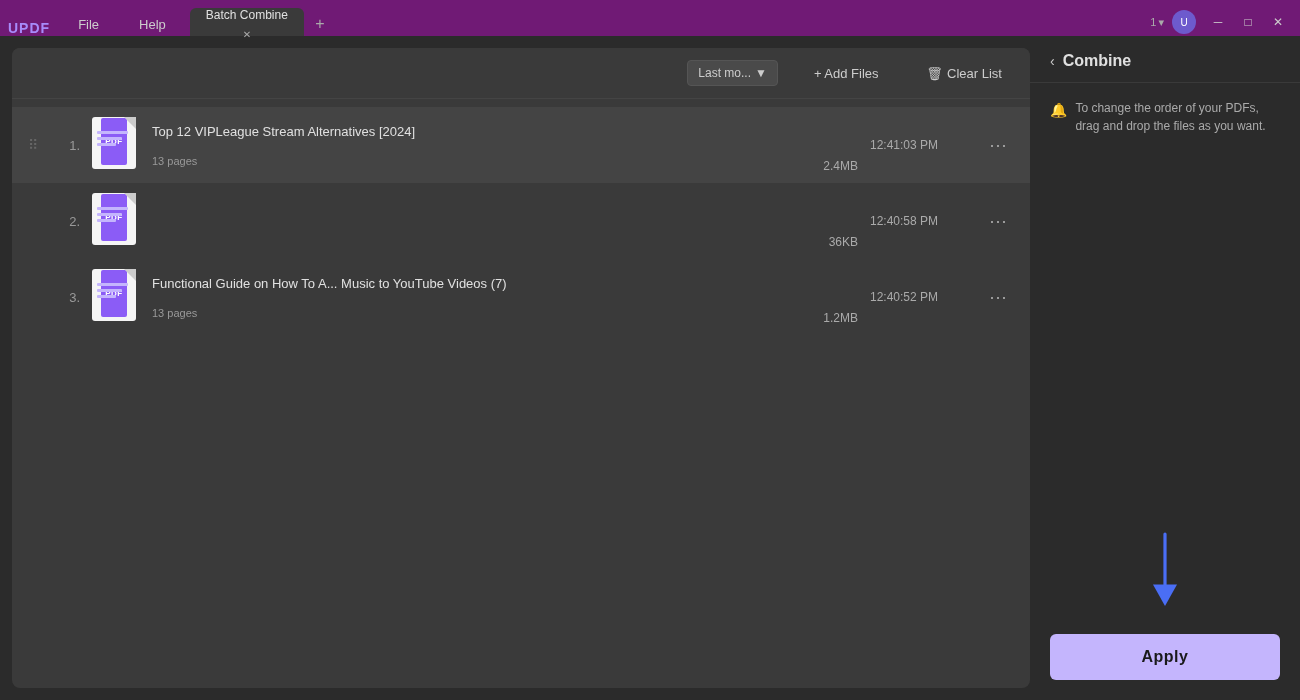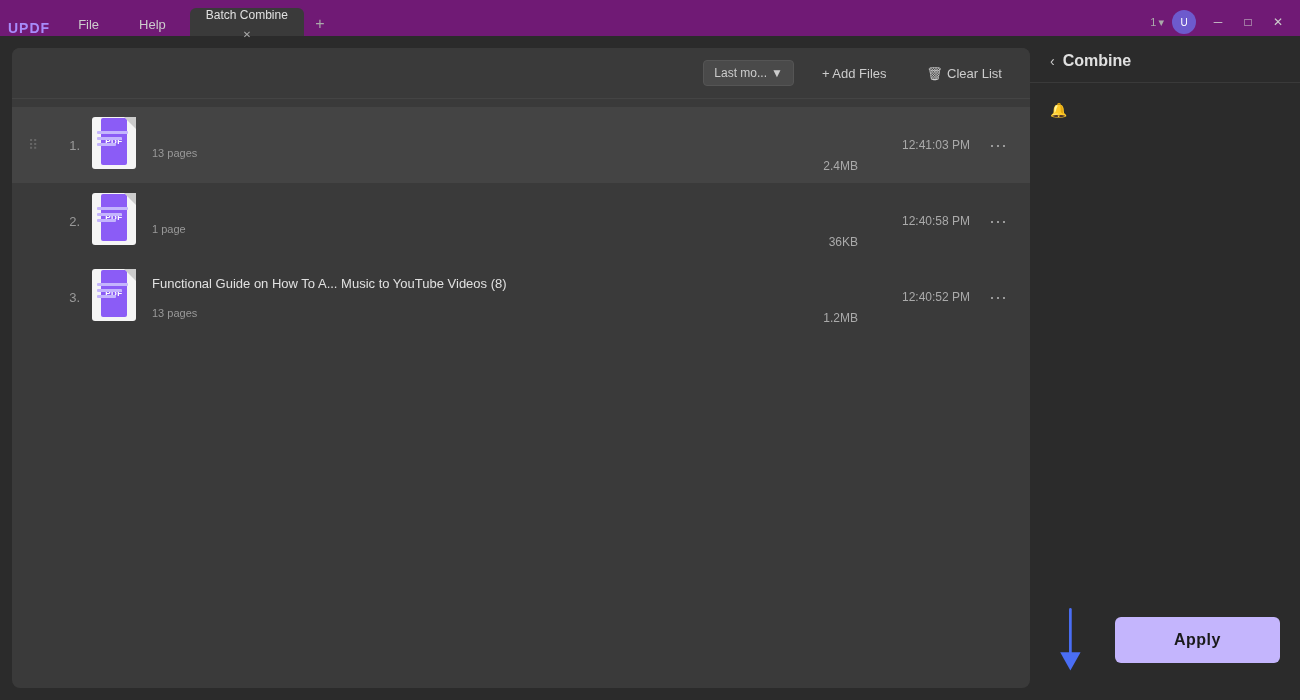--- a/index.html
+++ b/index.html
@@ -137,21 +137,21 @@
       margin-right: 0;
       border-radius: 8px;
       overflow: hidden;
     }
 
     .file-list-toolbar {
       display: flex;
       align-items: center;
       justify-content: flex-end;
       padding: 12px 16px;
-      gap: 16px;
+      gap: 24px;
       background: #3a3a3a;
       border-bottom: 1px solid #444;
     }
 
     .sort-btn {
       display: flex;
       align-items: center;
       gap: 4px;
       padding: 5px 10px;
       background: #4a4a4a;
@@ -286,21 +286,21 @@
       font-size: 12px;
       color: #aaa;
       width: 80px;
       text-align: right;
       margin-top: 41px;
     }
     .file-time {
       font-size: 12px;
       color: #aaa;
       width: 100px;
-      text-align: right;
+      text-align: left;
     }
     .file-more {
       color: #aaa;
       font-size: 18px;
       cursor: pointer;
       padding: 2px 6px;
       border-radius: 4px;
       width: 32px;
       text-align: center;
     }
@@ -346,21 +346,21 @@
     }
     .hint-icon {
       font-size: 14px;
       flex-shrink: 0;
       margin-top: 1px;
     }
 
     .panel-footer {
       padding: 16px 20px 20px;
       display: flex;
-      flex-direction: row;
+      flex-direction: column;
       align-items: center;
       gap: 24px;
     }
 
     .arrow-indicator {
       width: 60px;
       height: 80px;
     }
 
     .apply-btn {
@@ -435,20 +435,21 @@
           <div class="pdf-icon-bg">
             <div class="pdf-lines">
               <div class="pdf-line"></div>
               <div class="pdf-line"></div>
               <div class="pdf-line"></div>
             </div>
             <div class="pdf-label">PDF</div>
           </div>
         </div>
         <div class="file-info">
+          <div class="file-name">Top 12 VIPLeague Stream Alternatives [2024]</div>
           <div class="file-pages">13 pages</div>
         </div>
         <div class="file-size">2.4MB</div>
         <div class="file-time">12:41:03 PM</div>
         <div class="file-more">···</div>
       </div>
 
       <div class="file-row">
         <div class="drag-handle" style="visibility:hidden">⠿</div>
         <div class="row-num">2.</div>
@@ -456,59 +457,59 @@
           <div class="pdf-icon-bg">
             <div class="pdf-lines">
               <div class="pdf-line"></div>
               <div class="pdf-line"></div>
               <div class="pdf-line"></div>
             </div>
             <div class="pdf-label">PDF</div>
           </div>
         </div>
         <div class="file-info">
-          <div class="file-pages">1 page</div>
         </div>
         <div class="file-size">36KB</div>
         <div class="file-time">12:40:58 PM</div>
         <div class="file-more">···</div>
       </div>
 
       <div class="file-row">
         <div class="drag-handle" style="visibility:hidden">⠿</div>
         <div class="row-num">3.</div>
         <div class="pdf-icon">
           <div class="pdf-icon-bg">
             <div class="pdf-lines">
               <div class="pdf-line"></div>
               <div class="pdf-line"></div>
               <div class="pdf-line"></div>
             </div>
             <div class="pdf-label">PDF</div>
           </div>
         </div>
         <div class="file-info">
-          <div class="file-name">Functional Guide on How To A... Music to YouTube Videos (8)</div>
+          <div class="file-name">Functional Guide on How To A... Music to YouTube Videos (7)</div>
           <div class="file-pages">13 pages</div>
         </div>
         <div class="file-size">1.2MB</div>
         <div class="file-time">12:40:52 PM</div>
         <div class="file-more">···</div>
       </div>
     </div>
   </div>
 
   <div class="right-panel">
     <div class="panel-header">
       <div class="panel-back">‹</div>
       <div class="panel-title">Combine</div>
     </div>
     <div class="panel-body">
       <div class="panel-hint">
         <span class="hint-icon">🔔</span>
+        <span>To change the order of your PDFs, drag and drop the files as you want.</span>
       </div>
     </div>
     <div class="panel-footer">
 
       <svg class="arrow-indicator" viewBox="0 0 60 100" xmlns="http://www.w3.org/2000/svg">
         <line x1="30" y1="5" x2="30" y2="75" stroke="#4a6ef5" stroke-width="4" stroke-linecap="round"></line>
         <polygon points="30,95 15,68 45,68" fill="#4a6ef5"></polygon>
       </svg>
       <button class="apply-btn">Apply</button>
     </div>

